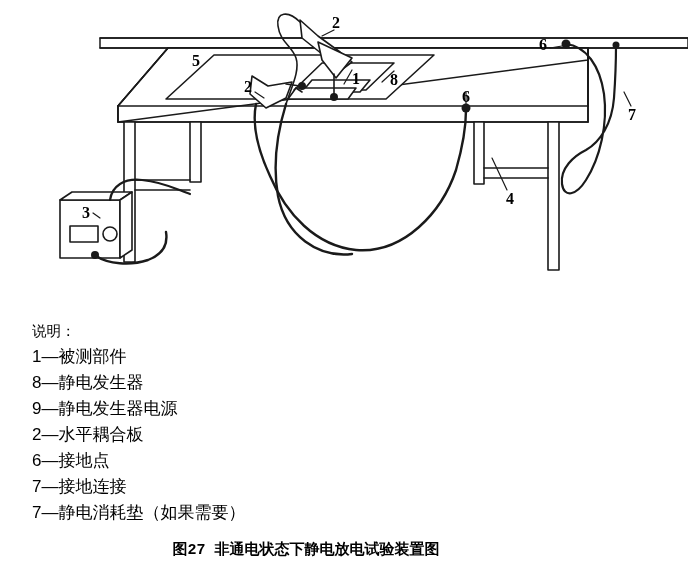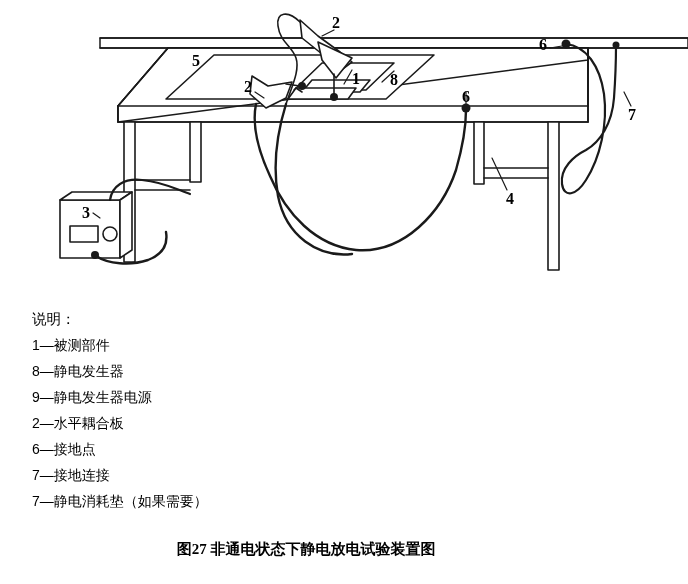--- a/index.html
+++ b/index.html
@@ -28,35 +28,36 @@
   .legend {
     position: absolute;
     left: 32px;
     top: 306px;
     width: 420px;
   }
   .legend-title {
     font-size: 14.5px;
     line-height: 26px;
     white-space: nowrap;
+    margin-top: 12px;
   }
   .legend-item {
-    font-size: 14px;
+    font-size: 17px;
     line-height: 26px;
     white-space: nowrap;
   }
   .caption {
     position: absolute;
     left: 0;
     top: 540px;
     width: 612px;
     text-align: center;
     font-size: 15px;
     font-weight: bold;
-    font-family: Liberation Serif, serif;
+    font-family: Liberation Mono, monospace;
   }
   .num-label {
     font-family: "Liberation Serif", serif;
     font-size: 16px;
     font-weight: bold;
   }
 </style>
 </head>
 <body>
 

